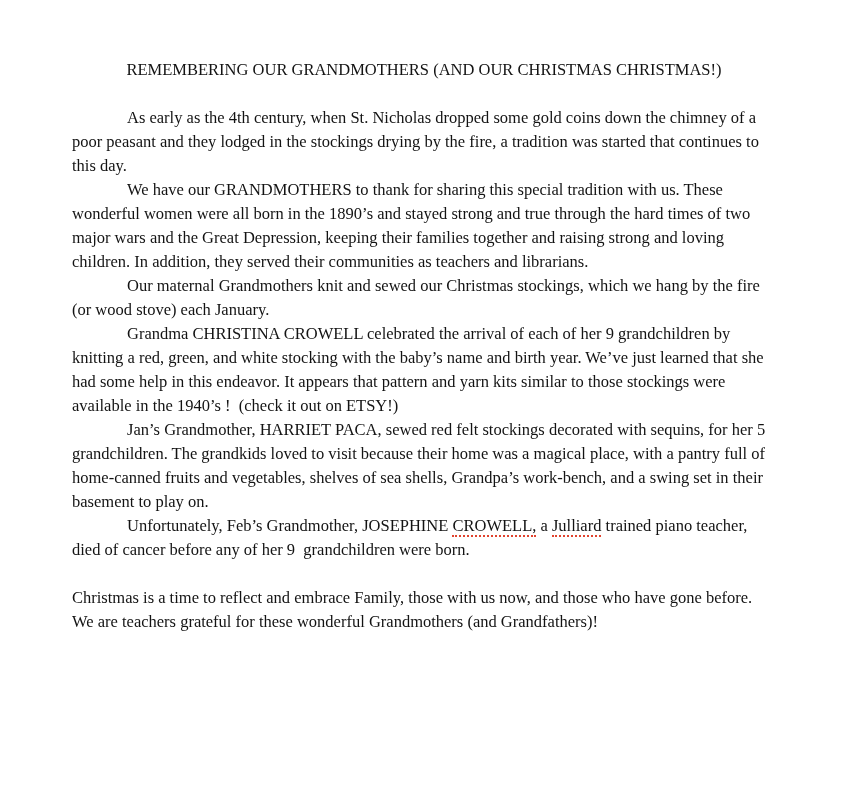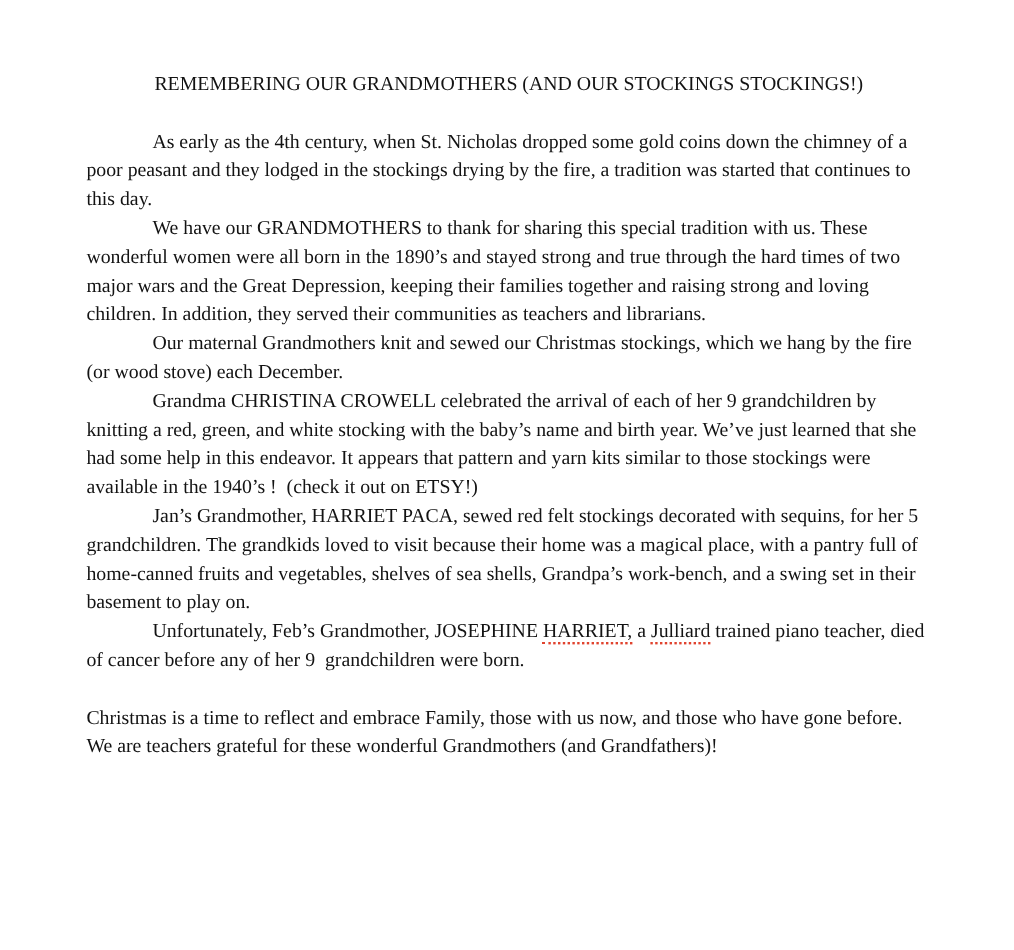--- a/index.html
+++ b/index.html
@@ -39,29 +39,29 @@
     margin-top: 24px;
   }
   .misspelled {
     border-bottom: 2px dotted var(--spellcheck-underline-color, #e0432e);
   }
 </style>
 </head>
 <body>
 
 <div class="page">
-  <h1 class="title">REMEMBERING OUR GRANDMOTHERS (AND OUR STOCKINGS STOCKINGS!)</h1>
+  <h1 class="title">REMEMBERING OUR GRANDMOTHERS (AND OUR CHRISTMAS CHRISTMAS!)</h1>
 
   <p class="indent">As early as the 4th century, when St. Nicholas dropped some gold coins down the chimney of a poor peasant and they lodged in the stockings drying by the fire, a tradition was started that continues to this day.</p>
 
   <p class="indent">We have our GRANDMOTHERS to thank for sharing this special tradition with us. These wonderful women were all born in the 1890’s and stayed strong and true through the hard times of two major wars and the Great Depression, keeping their families together and raising strong and loving children. In addition, they served their communities as teachers and librarians.</p>
 
-  <p class="indent">Our maternal Grandmothers knit and sewed our Christmas stockings, which we hang by the fire (or wood stove) each December.</p>
+  <p class="indent">Our maternal Grandmothers knit and sewed our Christmas stockings, which we hang by the fire (or wood stove) each January.</p>
 
   <p class="indent">Grandma CHRISTINA CROWELL celebrated the arrival of each of her 9 grandchildren by knitting a red, green, and white stocking with the baby’s name and birth year. We’ve just learned that she had some help in this endeavor. It appears that pattern and yarn kits similar to those stockings were available in the 1940’s !  (check it out on ETSY!)</p>
 
   <p class="indent">Jan’s Grandmother, HARRIET PACA, sewed red felt stockings decorated with sequins, for her 5 grandchildren. The grandkids loved to visit because their home was a magical place, with a pantry full of home-canned fruits and vegetables, shelves of sea shells, Grandpa’s work-bench, and a swing set in their basement to play on.</p>
 
 
-  <p class="indent"><span>Unfortunately, Feb’s Grandmother, JOSEPHINE </span><span class="misspelled">HARRIET,</span><span> a </span><span class="misspelled">Julliard</span><span> trained piano teacher, died of cancer before any of her 9  grandchildren were born.</span></p>
+  <p class="indent"><span>Unfortunately, Feb’s Grandmother, JOSEPHINE </span><span class="misspelled">CROWELL,</span><span> a </span><span class="misspelled">Julliard</span><span> trained piano teacher, died of cancer before any of her 9  grandchildren were born.</span></p>
 
   <p class="closing">Christmas is a time to reflect and embrace Family, those with us now, and those who have gone before. We are teachers grateful for these wonderful Grandmothers (and Grandfathers)!</p>
 </div>
 
 </body></html>

